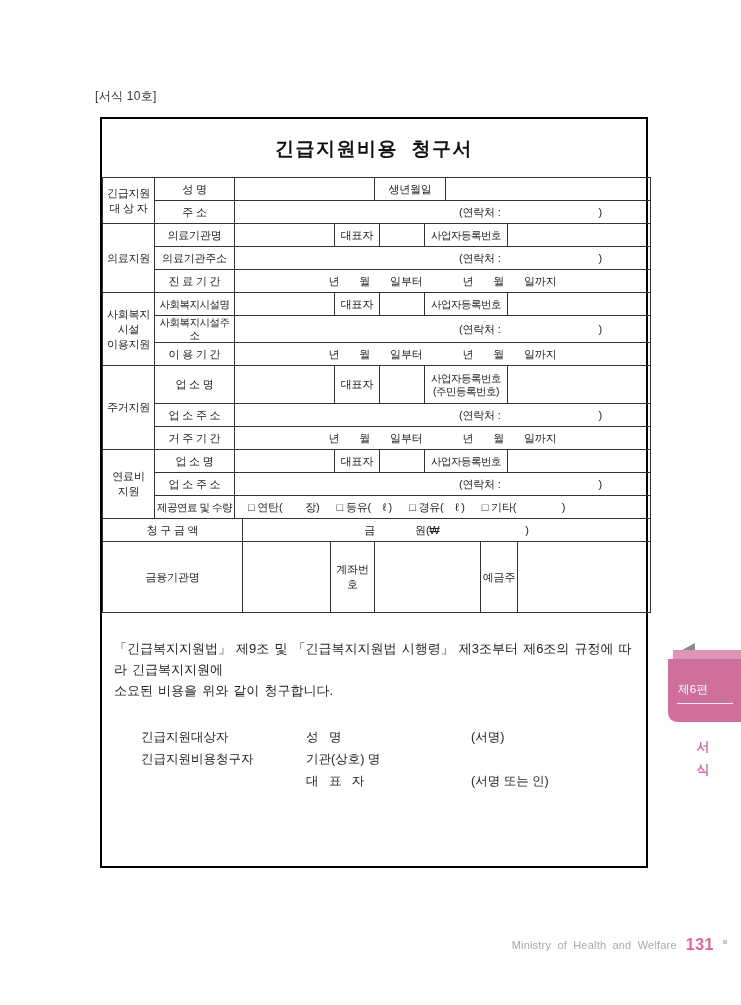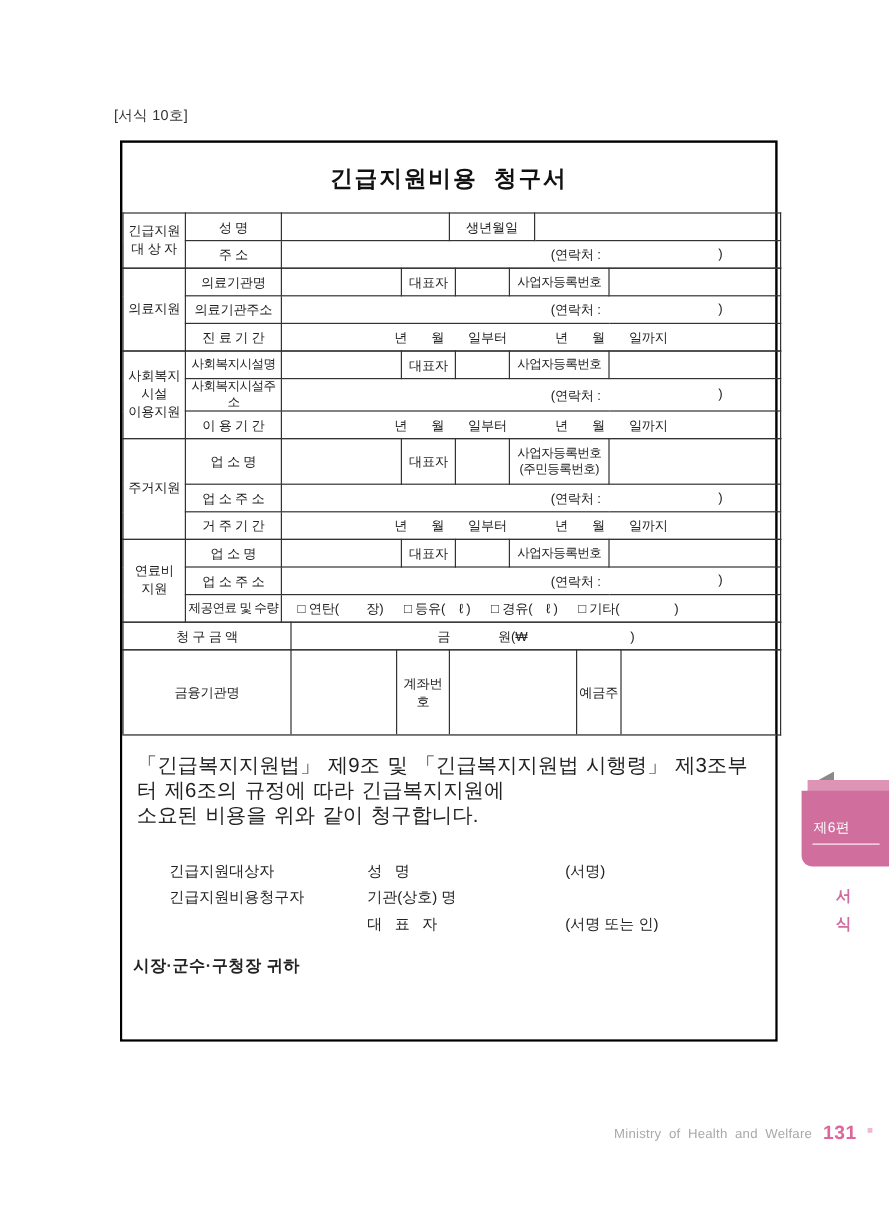--- a/index.html
+++ b/index.html
@@ -25,21 +25,21 @@
   }
   td.tall{height:37px}
   td.sec{white-space:pre-line;line-height:15px}
   td.pre{white-space:pre}
   td.left{text-align:left}
   td.small2{font-size:10.5px;line-height:13px;white-space:pre-line;letter-spacing:-.5px}
   .contact{display:flex;justify-content:flex-end;align-items:center;padding-right:48px;gap:98px;font-size:11px}
   .supply{padding-left:13px}
   .bankrow td{height:70px}
   .statement{height:253px;border-top:1px solid #333;position:relative;background:#fff}
-  .law{margin:14px 11px 0 12px;font-size:17px;line-height:21px;white-space:pre-line;word-spacing:1.5px;text-align:left}
+  .law{margin:25px 11px 0 12px;font-size:13px;line-height:21px;white-space:pre-line;word-spacing:1.5px;text-align:left}
   .date-line{margin-top:21px;text-align:center;font-size:12.5px;white-space:pre}
   .sig{margin:25px 0 0 39px;font-size:12.5px}
   .sig-row{display:flex;line-height:22px;text-align:left}
   .sig-who{width:165px;white-space:pre}
   .sig-field{width:165px;white-space:pre}
   .sig-sign{white-space:pre}
   .recipient{margin:15px 0 0 9px;font-weight:bold;font-size:13.5px;letter-spacing:.4px;text-align:left}
   .attach td{height:62px}
   .attach .items{padding-left:12px;font-size:11px;line-height:19px;text-align:left}
   .attach .items div{white-space:pre}
@@ -293,21 +293,20 @@
         <span class="sig-who">긴급지원비용청구자</span>
         <span class="sig-field">기관(상호) 명</span>
         <span class="sig-sign"></span>
       </div>
       <div class="sig-row">
         <span class="sig-who"></span>
         <span class="sig-field">대   표   자</span>
         <span class="sig-sign">(서명 또는 인)</span>
       </div>
     </div>
-    <div class="recipient">시장·군수·구청장   귀하</div>
   </div>
 
 
 </div>
 
 <div class="tab">
   <div class="tab-fold"></div>
   <div class="tab-strip"></div>
   <div class="tab-body">
     <div class="tab-part">제6편</div>

